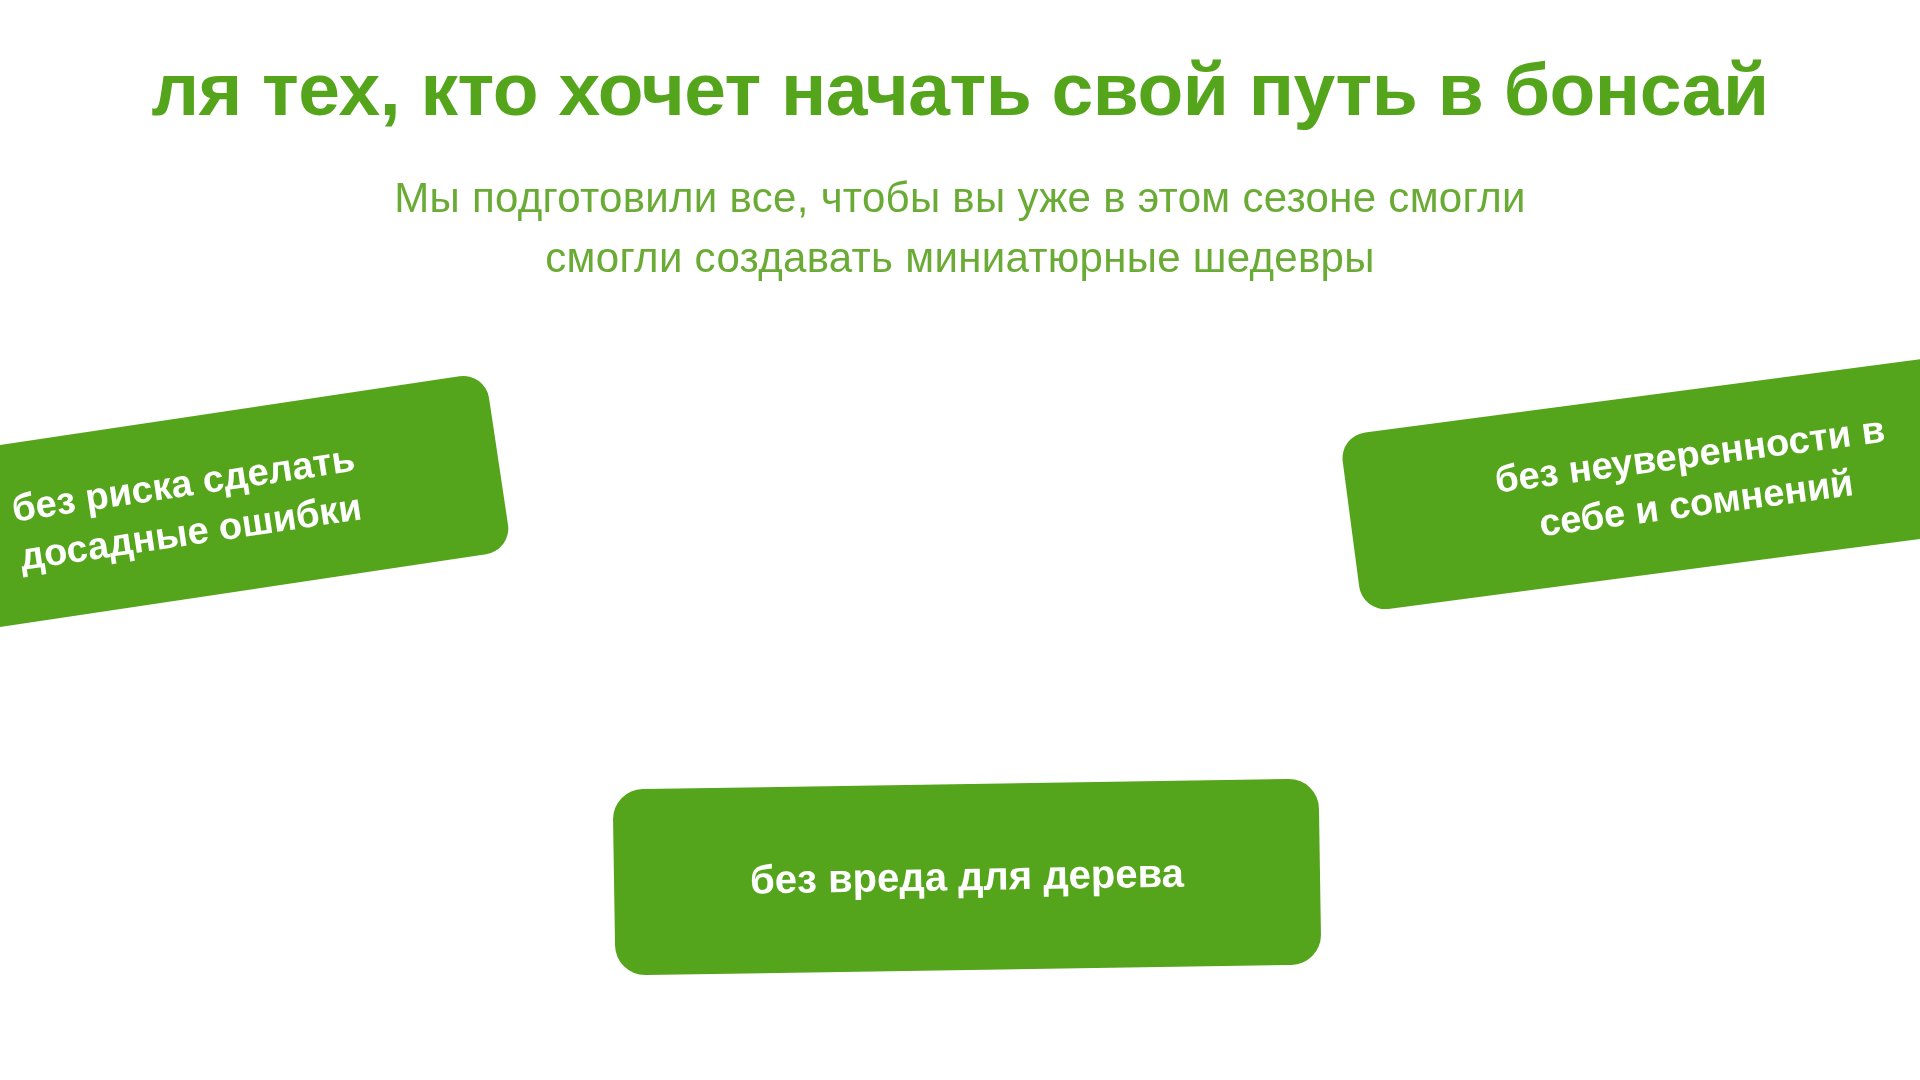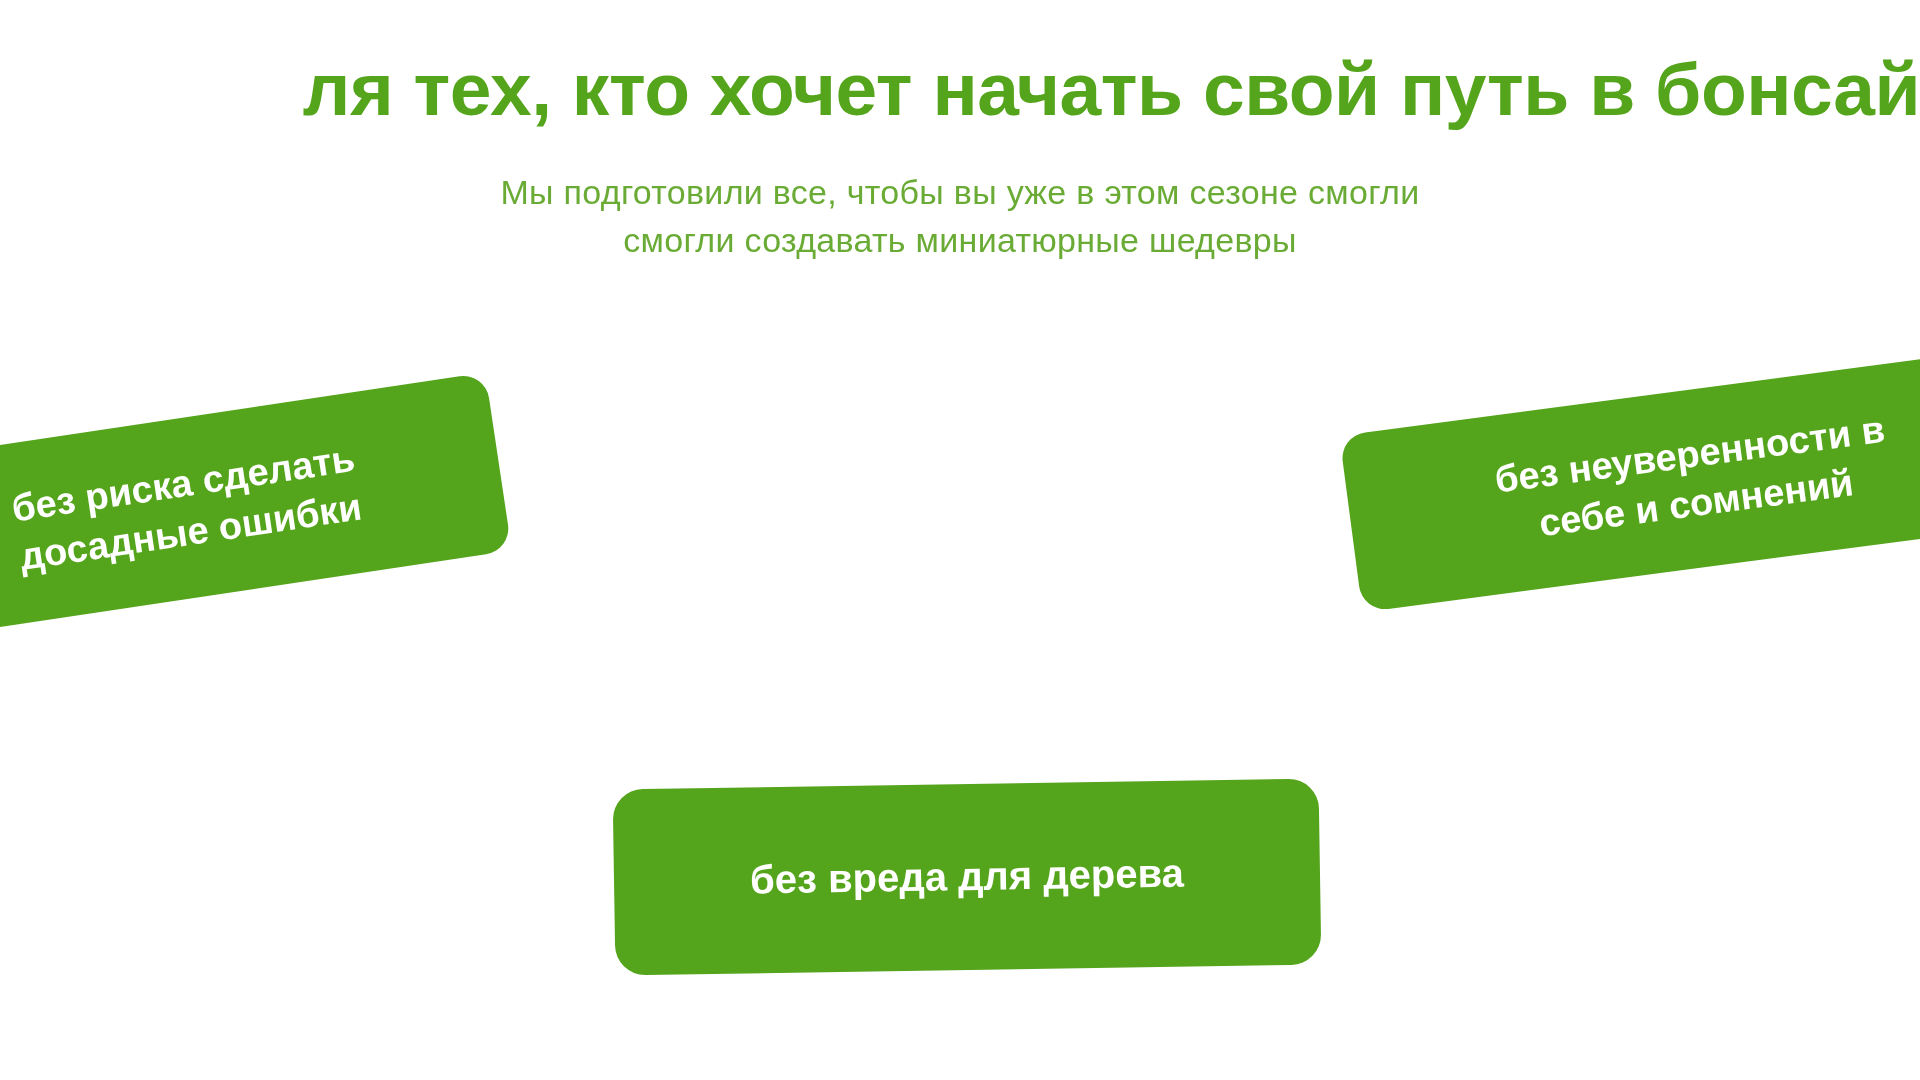--- a/index.html
+++ b/index.html
@@ -28,41 +28,41 @@
   
   .headline-wrap {
     position: absolute;
     top: 34px;
     left: 0;
     width: 1920px;
     height: 110px;
     overflow: hidden;
     display: flex;
     align-items: center;
-    justify-content: flex-end;
+    justify-content: center;
   }
   .headline {
     white-space: nowrap;
     font-size: 75px;
     line-height: 1.0;
     font-weight: 700;
     letter-spacing: -0.5px;
     color: #55a51c;
     transform: scaleX(1.0);
   }
 
   
   .subtitle {
     position: absolute;
     top: 168px;
     left: 0;
     width: 1920px;
     text-align: center;
     color: #6aab35;
-    font-size: 34px;
+    font-size: 42px;
     line-height: 1.42;
     font-weight: 400;
     letter-spacing: 0.3px;
   }
   .subtitle .line {
     display: block;
     white-space: nowrap;
   }
 
   

